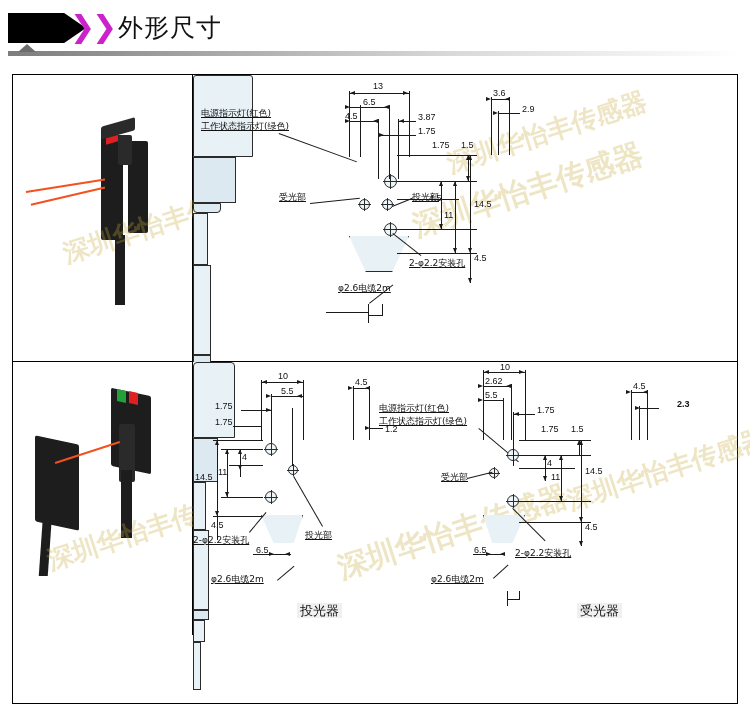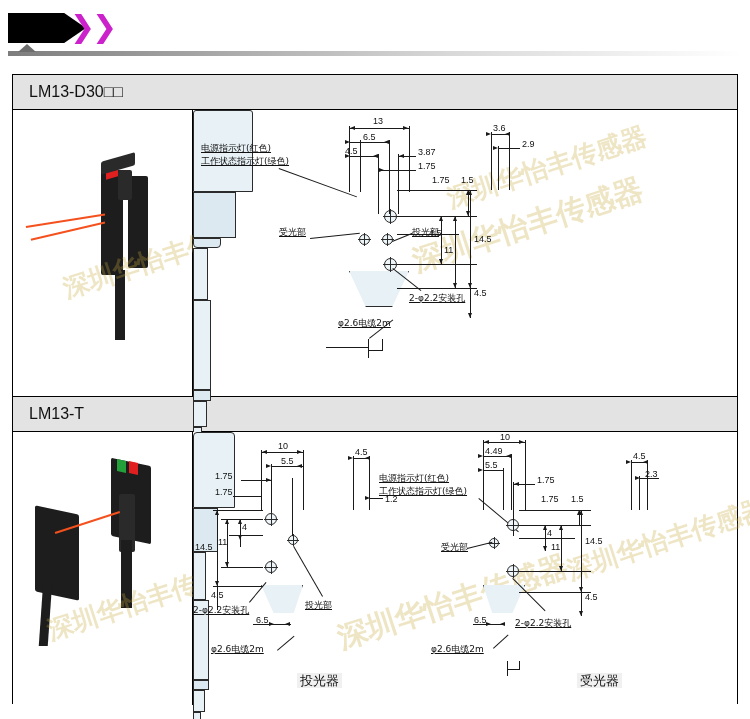--- a/index.html
+++ b/index.html
@@ -139,30 +139,28 @@
 </style>
 </head>
 <body>
 
 <div class="page">
 
   <div class="header">
     <div class="hdr-arrow"></div>
     <div class="chev chev1">❯</div>
     <div class="chev chev2">❯</div>
+    <div class="hdr-title">外形尺寸</div>
     <div class="hdr-rule"></div>
     <div class="hdr-tri"></div>
   </div>
 
   <div class="tbl">
 
     <div class="sec1">
-      <div class="row-title">
-        <span>LM13-D30□□</span>
-      </div>
       <div class="row-body">
 
         <div class="cell-photo">
           <div class="ph-body" style="left:88px; top:60px; width:22px; height:105px;"></div>
           <div class="ph-body" style="left:115px; top:66px; width:20px; height:92px;"></div>
           <div class="ph-body2" style="left:105px; top:60px; width:14px; height:30px;"></div>
           <div class="ph-led-r" style="left:93px; top:52px; width:12px; height:16px; transform:skewY(-16deg);"></div>
           <div class="ph-body2" style="left:88px; top:47px; width:34px; height:13px; transform:skewY(-16deg);"></div>
           <div class="ph-cable" style="left:102px; top:160px; width:10px; height:70px;"></div>
           <div class="beam" style="left:92px; top:112px; width:76px; transform: rotate(167deg);"></div>
@@ -291,23 +289,20 @@
           <div class="fill" style="left:132px; top:228px; width:72px; height:20px;"></div>
           <div class="dl hl" style="left:133px; top:237px; width:42px;"></div>
           <div class="dl vl" style="left:175px; top:229px; height:19px;"></div>
           <div class="dl hl" style="left:175px; top:240px; width:14px;"></div>
           <div class="dl vl" style="left:189px; top:229px; height:12px;"></div>
         </div>
       </div>
     </div>
 
     <div class="sec2">
-      <div class="row-title">
-        <span>LM13-T</span>
-      </div>
       <div class="row-body">
 
         <div class="cell-photo">
           <div class="ph-body" style="left:22px; top:78px; width:44px; height:86px; transform:skewY(12deg);"></div>
           <div class="ph-body" style="left:98px; top:30px; width:40px; height:78px; transform:skewY(12deg);"></div>
           <div class="ph-body2" style="left:106px; top:62px; width:16px; height:58px;"></div>
           <div class="ph-led-g" style="left:104px; top:28px; width:9px; height:12px; transform:skewY(12deg);"></div>
           <div class="ph-led-r" style="left:116px; top:30px; width:9px; height:12px; transform:skewY(12deg);"></div>
           <div class="ph-cable" style="left:28px; top:150px; width:9px; height:64px; transform:skewX(-4deg);"></div>
           <div class="ph-cable" style="left:108px; top:108px; width:11px; height:68px;"></div>
@@ -424,21 +419,21 @@
           <div class="dl vl" style="left:320px; top:50px; height:54px;"></div>
 
           <div class="dl hl" style="left:290px; top:10px; width:42px;"></div>
           <div class="arrowL" style="left:291px; top:7.5px;"></div>
           <div class="arrowR" style="left:326px; top:7.5px;"></div>
           <div class="txt" style="left:307px; top:0px;">10</div>
 
           <div class="dl hl" style="left:290px; top:24px; width:28px;"></div>
           <div class="arrowR" style="left:285px; top:21.5px;"></div>
           <div class="arrowL" style="left:313px; top:21.5px;"></div>
-          <div class="txt" style="left:292px; top:14px;">4.49</div>
+          <div class="txt" style="left:292px; top:14px;">2.62</div>
 
           <div class="dl hl" style="left:290px; top:38px; width:20px;"></div>
           <div class="arrowR" style="left:285px; top:35.5px;"></div>
           <div class="txt" style="left:292px; top:28px;">5.5</div>
 
           <div class="dl hl" style="left:320px; top:52px; width:22px;"></div>
           <div class="arrowL" style="left:321px; top:49.5px;"></div>
           <div class="txt" style="left:344px; top:43px;">1.75</div>
 
           <div class="dl hl" style="left:326px; top:78px; width:72px;"></div>
@@ -487,21 +482,21 @@
 
           <div class="dl vl" style="left:438px; top:28px; height:50px;"></div>
           <div class="dl vl" style="left:454px; top:28px; height:50px;"></div>
           <div class="dl vl" style="left:446px; top:44px; height:34px;"></div>
           <div class="dl hl" style="left:438px; top:30px; width:16px;"></div>
           <div class="arrowR" style="left:433px; top:27.5px;"></div>
           <div class="arrowL" style="left:450px; top:27.5px;"></div>
           <div class="txt" style="left:440px; top:19px;">4.5</div>
           <div class="dl hl" style="left:446px; top:46px; width:20px;"></div>
           <div class="arrowR" style="left:442px; top:43.5px;"></div>
-          <div class="txt" style="left:452px; top:37px;">2.3</div>
+          <div class="txt" style="left:484px; top:37px;font-weight:bold;">2.3</div>
 
           <div class="dl vl" style="left:314px; top:229px; height:15px;"></div>
           <div class="dl hl" style="left:314px; top:237px; width:12px;"></div>
           <div class="dl vl" style="left:326px; top:229px; height:9px;"></div>
 
           <div class="cap" style="left:104px; top:240px;">
             <span class="capbg">投光器</span>
           </div>
           <div class="cap" style="left:384px; top:240px;">
             <span class="capbg">受光器</span>

